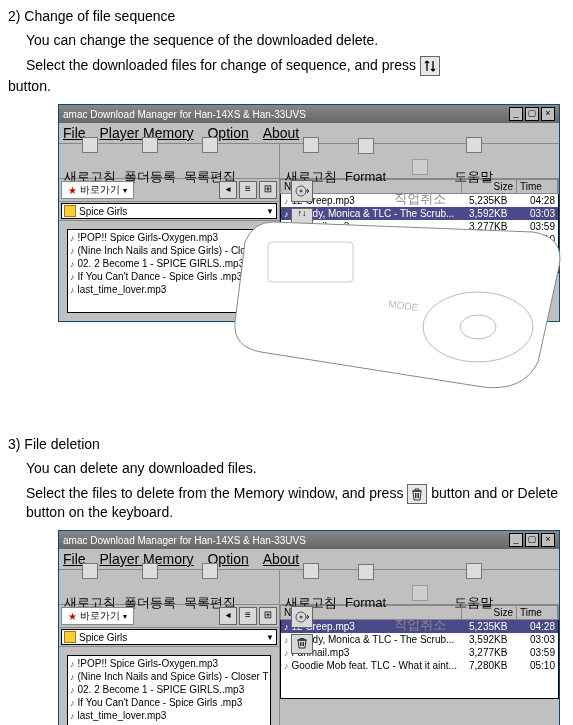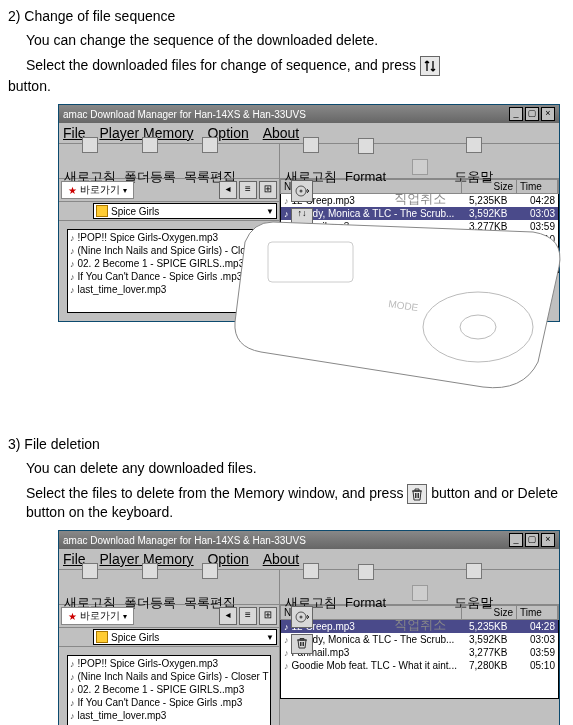--- a/index.html
+++ b/index.html
@@ -91,21 +91,21 @@
   .loc-row .spacer{flex:1;}
   .mini {
     width:16px;height:16px;border:1px solid #666;background:#d8d8d8;margin-left:2px;
     font-size:10px;text-align:center;line-height:14px;
   }
   .drop-row {
     display:flex;align-items:center;padding:1px 2px;border-bottom:1px solid #888;
   }
   .dropdown {
     flex:1;background:#fff;border:1px solid #000;font-size:10px;padding:1px 2px;
-    display:flex;align-items:center;margin-left:32px;
+    display:flex;align-items:center;
   }
   .dropdown::before{
     content:"";width:10px;height:10px;background:#ffcc33;border:1px solid #aa7700;margin-right:3px;
   }
   .dropdown .arr{margin-left:auto;font-size:8px;}
   .file-list {
     background:#fff;border:1px solid #000;margin:8px;min-height:80px;font-size:10px;
     padding:1px 0;
   }
   .file-list .item {

